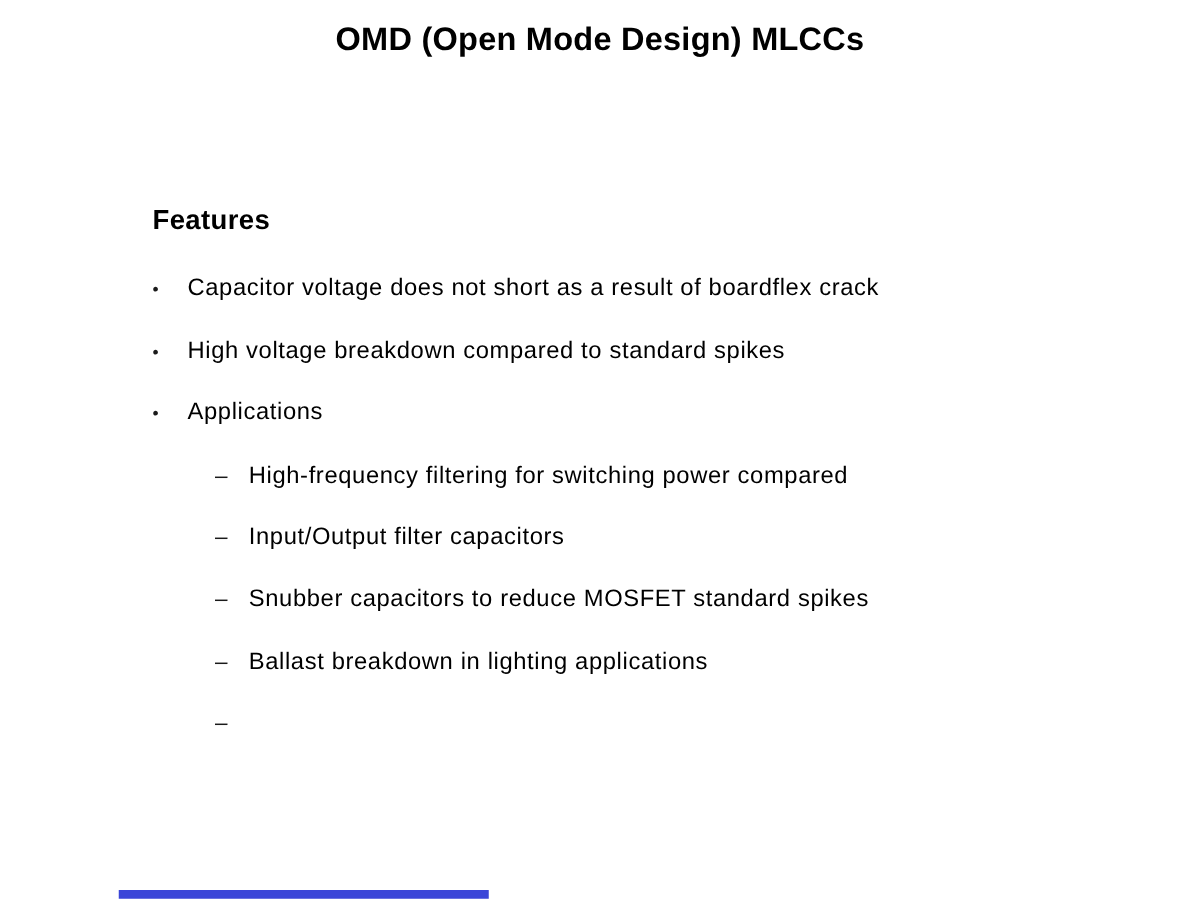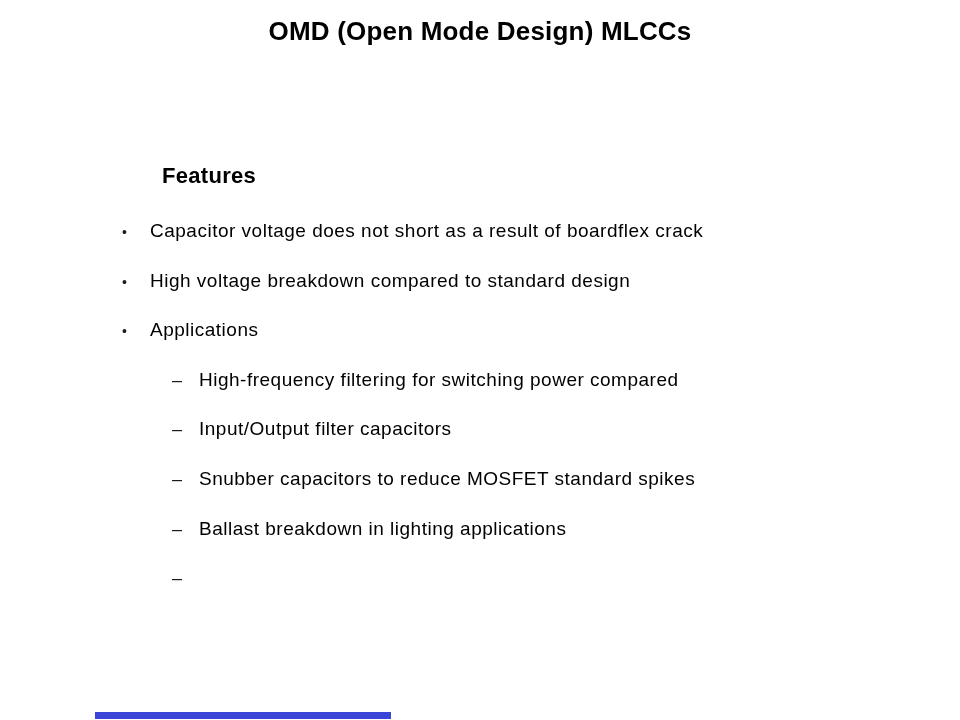--- a/index.html
+++ b/index.html
@@ -25,21 +25,20 @@
     letter-spacing: 0.2px;
     color: #000000;
   }
   .features-heading {
     position: absolute;
     top: 163px; left: 122px;
     font-size: 22px;
     font-weight: bold;
     letter-spacing: 0.3px;
     color: #000000;
-    margin-left: 40px;
   }
   .bullet-row {
     position: absolute;
     left: 122px;
     display: flex;
     align-items: baseline;
     font-size: 19px;
     line-height: 26px;
     letter-spacing: 0.5px;
     white-space: nowrap;
@@ -90,21 +89,21 @@
 
   <div class="features-heading">Features</div>
 
   <div class="bullet-row b1">
     <span class="marker">•</span>
     <span>Capacitor voltage does not short as a result of boardflex crack</span>
   </div>
 
   <div class="bullet-row b2">
     <span class="marker">•</span>
-    <span>High voltage breakdown compared to standard design</span>
+    <span>High voltage breakdown compared to standard spikes</span>
   </div>
 
   <div class="bullet-row b3">
     <span class="marker">•</span>
     <span>Applications</span>
   </div>
 
   <div class="sub-row s1">
     <span class="marker">–</span>
     <span>High-frequency filtering for switching power compared</span>

